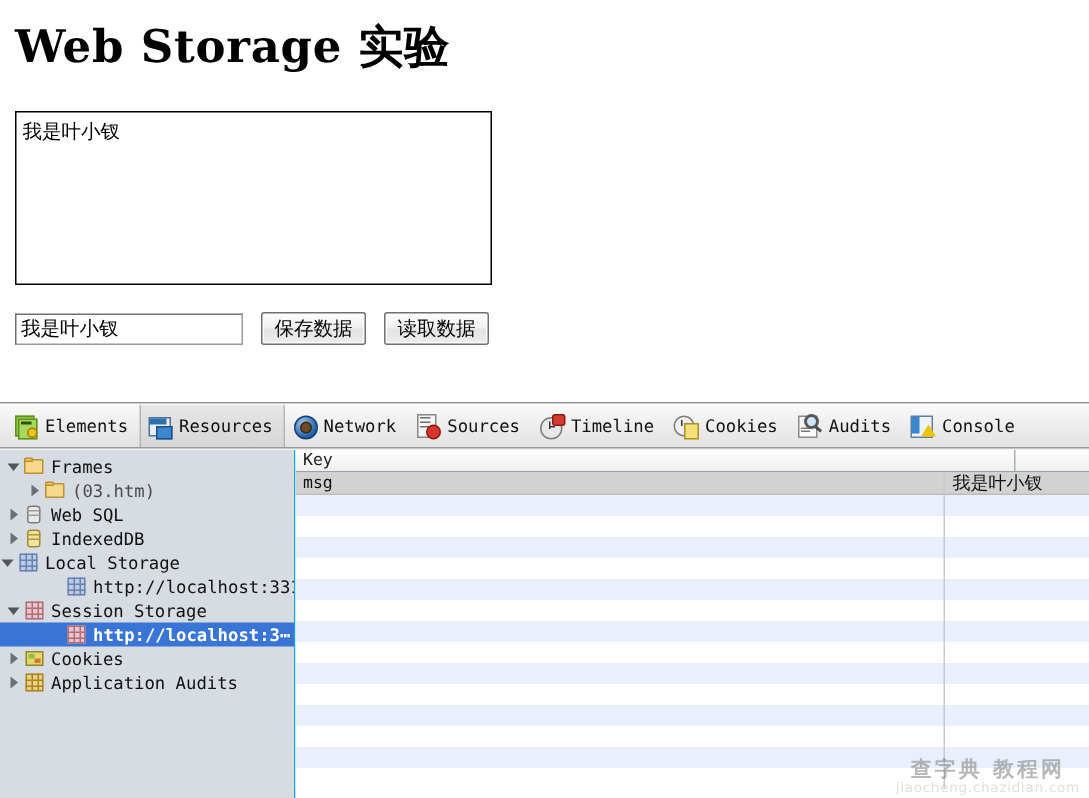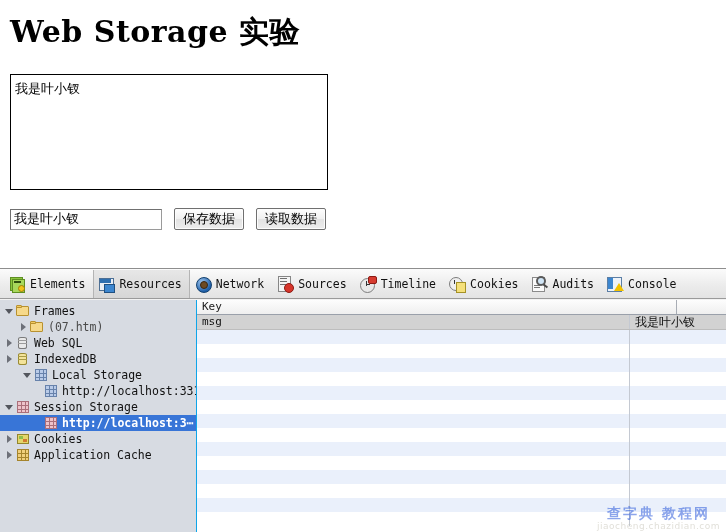--- a/index.html
+++ b/index.html
@@ -380,21 +380,21 @@
     bottom: 2px;
     text-align: center;
     opacity: .5;
     pointer-events: none;
     user-select: none;
   }
   .watermark .wm-main {
     font-family: "DejaVu Sans", "Liberation Sans", sans-serif;
     font-size: 14px;
     font-weight: bold;
-    color: #1d4ed8;
+    color: #737373;
     letter-spacing: 2px;
     line-height: 16px;
     white-space: nowrap;
   }
   .watermark .wm-sub {
     font-family: "DejaVu Sans", "Liberation Sans", sans-serif;
     font-size: 9px;
     color: #c2bfb2;
     letter-spacing: .5px;
     line-height: 10px;
@@ -501,39 +501,39 @@
             <i class="b"></i>
           </span>
           <span class="tree-label">Frames</span>
         </div>
         <div class="tree-row" style="padding-left: 18px;">
           <span class="disc closed"></span>
           <span class="tico folder">
             <i class="a"></i>
             <i class="b"></i>
           </span>
-          <span class="tree-label paren">(07.htm)</span>
+          <span class="tree-label paren">(03.htm)</span>
         </div>
         <div class="tree-row" style="padding-left: 4px;">
           <span class="disc closed"></span>
           <span class="tico db">
             <i class="a"></i>
             <i class="b"></i>
           </span>
           <span class="tree-label">Web SQL</span>
         </div>
         <div class="tree-row" style="padding-left: 4px;">
           <span class="disc closed"></span>
           <span class="tico dby">
             <i class="a"></i>
             <i class="b"></i>
           </span>
           <span class="tree-label">IndexedDB</span>
         </div>
-        <div class="tree-row" style="padding-left: 22px;">
+        <div class="tree-row" style="padding-left: 0;">
           <span class="disc open"></span>
           <span class="tico grid-blue">
             <i class="a"></i>
             <i class="b"></i>
             <i class="c"></i>
           </span>
           <span class="tree-label">Local Storage</span>
         </div>
         <div class="tree-row" style="padding-left: 32px;">
           <span class="disc"></span>
@@ -571,21 +571,21 @@
           </span>
           <span class="tree-label">Cookies</span>
         </div>
         <div class="tree-row" style="padding-left: 4px;">
           <span class="disc closed"></span>
           <span class="tico appcache">
             <i class="a"></i>
             <i class="b"></i>
             <i class="c"></i>
           </span>
-          <span class="tree-label">Application Cache</span>
+          <span class="tree-label">Application Audits</span>
         </div>
       </div>
 
     <div class="dt-grid">
       <div class="grid-head">
         <div class="gh key">Key</div>
         <div class="gh value">Value</div>
       </div>
       <div class="grid-rows" id="gridrows">
           <div class="grid-row data">

